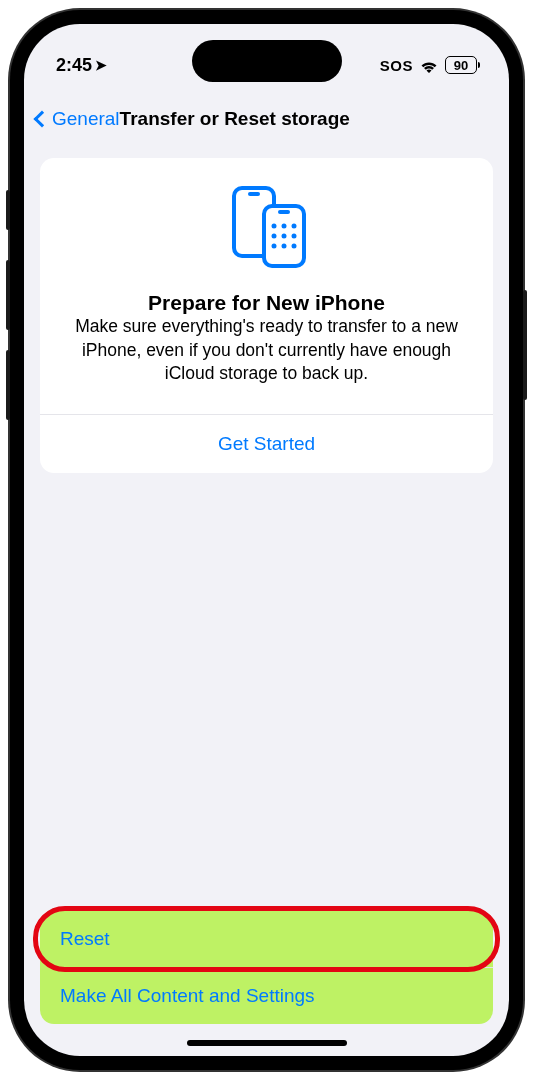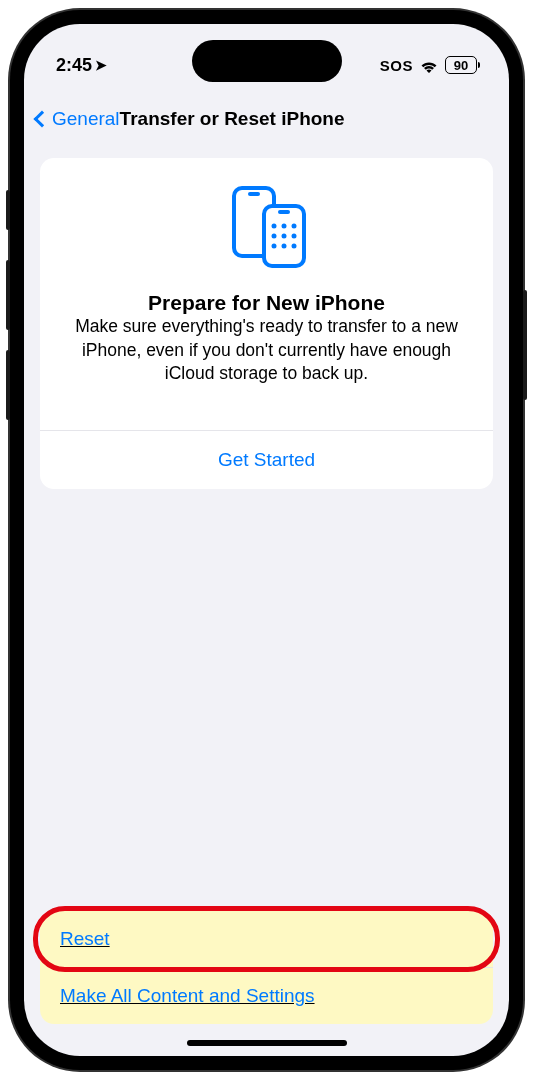--- a/index.html
+++ b/index.html
@@ -133,41 +133,40 @@
     }
     .card-title {
       font-size: 21px;
       font-weight: 700;
       color: #000;
     }
     .card-desc {
       font-size: 17.5px;
       color: #000;
       line-height: 1.35;
-      margin-bottom: 44px;
+      margin-bottom: 28px;
       padding: 0 4px;
     }
     .card-divider {
       height: 1px;
       background: #e5e5ea;
       margin: 0 -20px;
     }
     .get-started {
       color: #007aff;
       font-size: 19px;
       padding: 18px 0;
       cursor: pointer;
     }
     .spacer { flex: 1; }
     .bottom-list {
-      background: #fef9c3;
+      background: #bef264;
       border-radius: 14px;
       margin-bottom: 8px;
       position: relative;
-      text-decoration: underline;
     }
     .list-item {
       color: #007aff;
       font-size: 19px;
       padding: 17px 20px;
       text-align: left;
       cursor: pointer;
     }
     .list-divider {
       height: 1px;
@@ -218,21 +217,21 @@
           <span>90</span>
         </span>
       </div>
     </div>
 
     <div class="nav-bar">
       <div class="back-btn">
         <span class="chevron-left"></span>
         <span>General</span>
       </div>
-      <div class="nav-title">Transfer or Reset iPhone</div>
+      <div class="nav-title">Transfer or Reset storage</div>
     </div>
 
     <div class="content">
       <div class="card">
         <div class="phone-icons">
           <svg width="90" height="85" viewBox="0 0 90 85">
             <rect x="12" y="4" width="40" height="68" rx="8" fill="none" stroke="#007aff" stroke-width="4"></rect>
             <rect x="26" y="8" width="12" height="4" rx="2" fill="#007aff"></rect>
             <rect x="42" y="22" width="40" height="60" rx="8" fill="#fff" stroke="#007aff" stroke-width="4"></rect>
             <rect x="56" y="26" width="12" height="4" rx="2" fill="#007aff"></rect>

